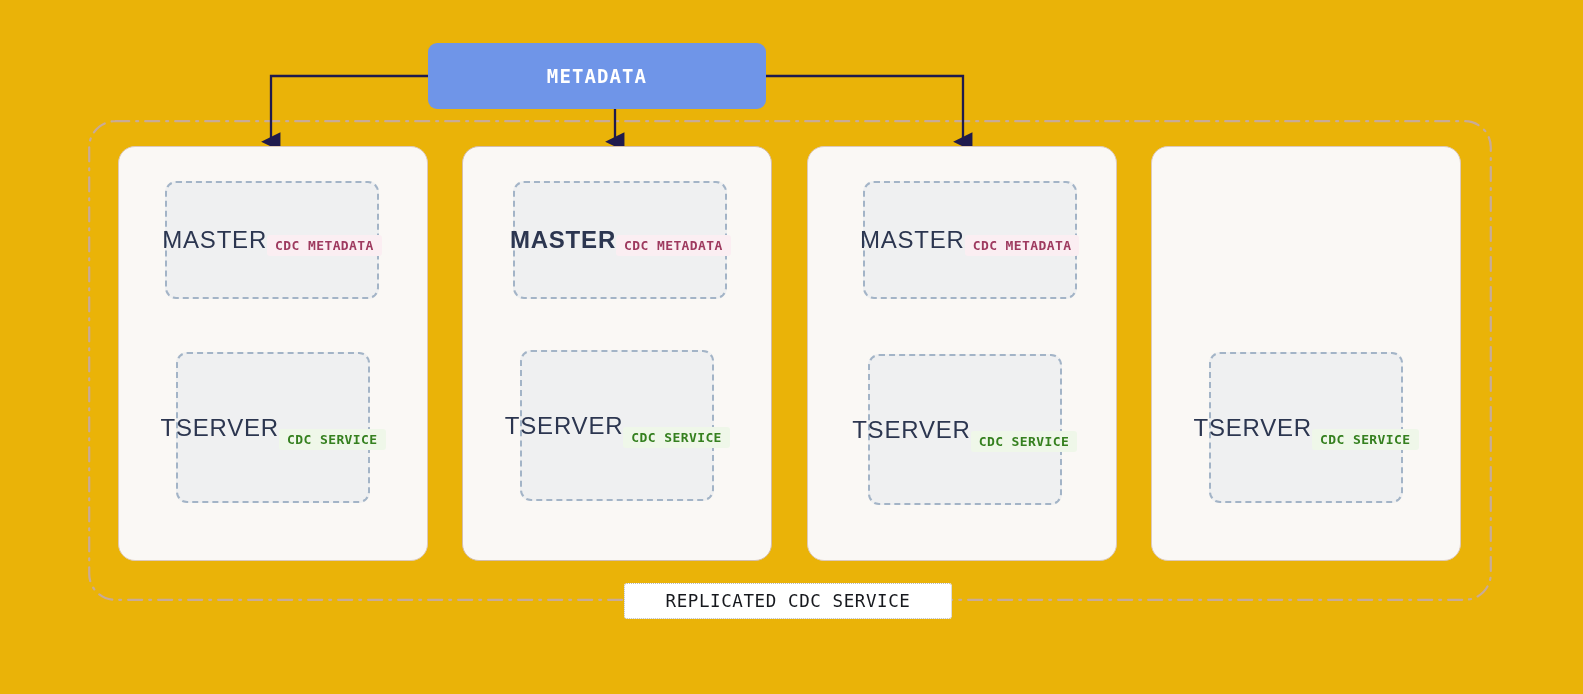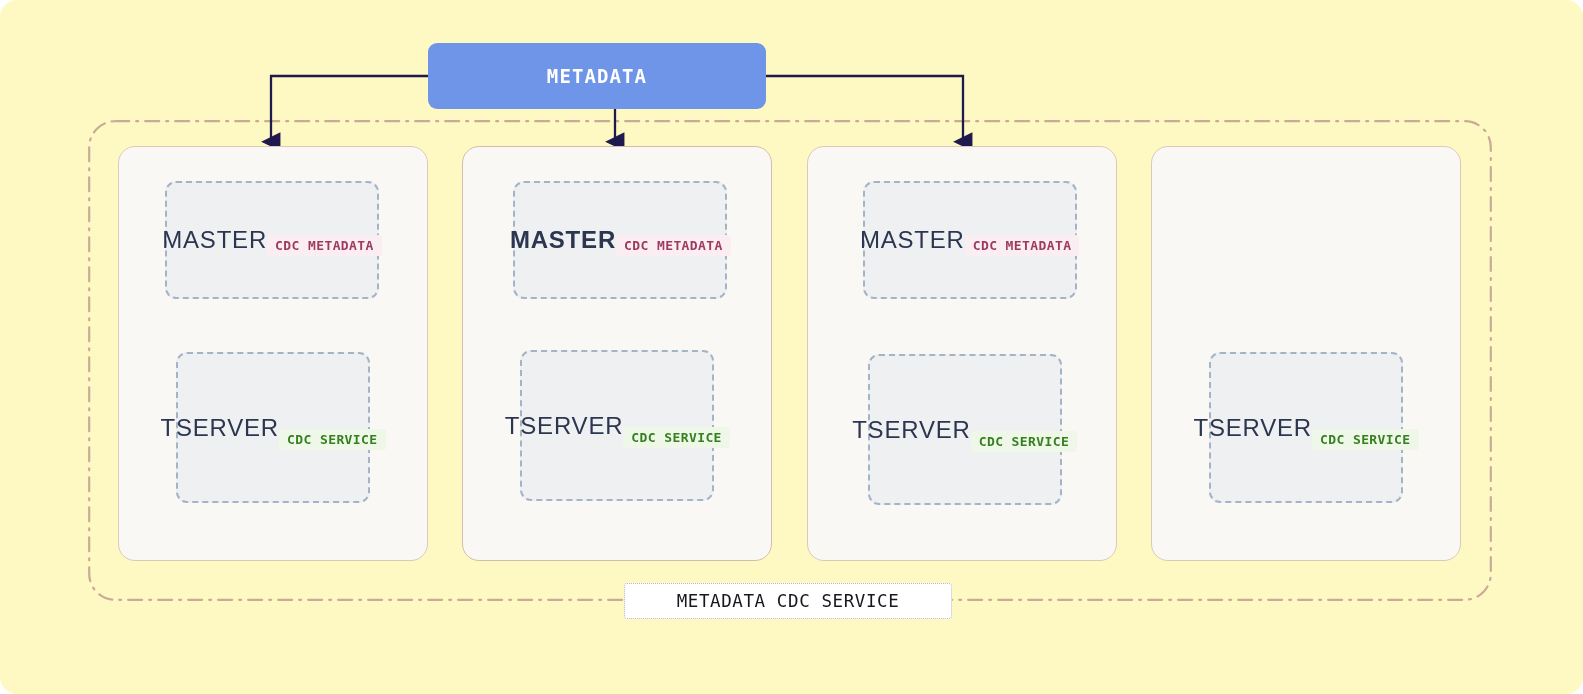--- a/index.html
+++ b/index.html
@@ -9,22 +9,21 @@
     height: 694px;
     background: #ffffff;
     font-family: "Liberation Sans", sans-serif;
     overflow: hidden;
   }
 
   #canvas {
     position: relative;
     width: 1583px;
     height: 694px;
-    background: #fef9c3;
-    border-radius: 17px;
+    background: #eab308;
   }
 
   
   #connectors {
     position: absolute;
     left: 0; top: 0;
     width: 1583px;
     height: 694px;
     pointer-events: none;
     z-index: 1;
@@ -243,16 +242,16 @@
     <div class="node-panel p4">
       <div class="proc-box tserver">
         <div class="proc-title">TSERVER</div>
         <div class="proc-tag service">CDC SERVICE</div>
       </div>
     </div>
 
   </div>
 
   <div class="cluster-caption">
-    <span>METADATA CDC SERVICE</span>
+    <span>REPLICATED CDC SERVICE</span>
   </div>
 
 </div>
 
 </body></html>

